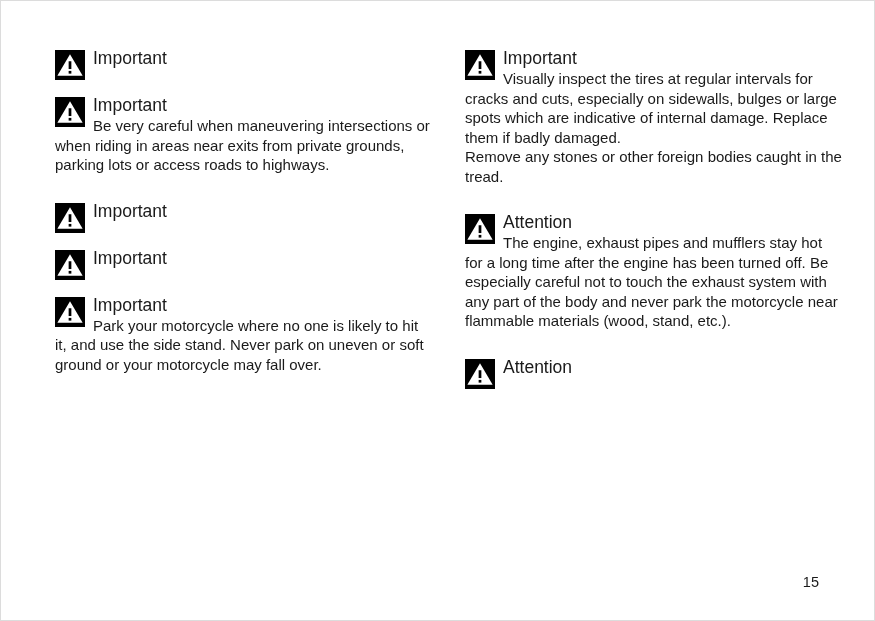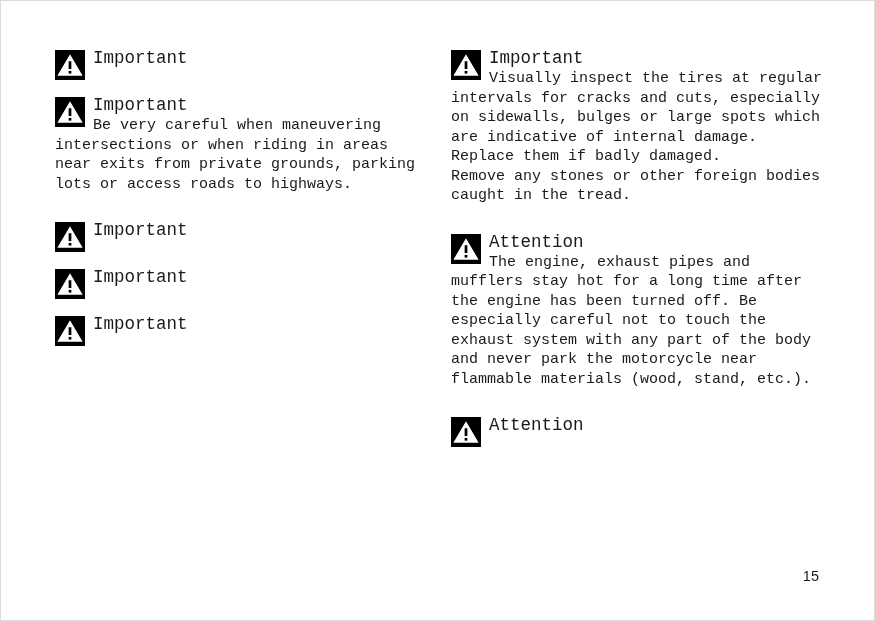--- a/index.html
+++ b/index.html
@@ -16,23 +16,22 @@
   }
   .page {
     position: absolute;
     inset: 0;
     box-sizing: border-box;
     border: 1px solid #dcdcdc;
     background: #ffffff;
   }
   .columns {
     display: flex;
-    gap: 18px;
+    gap: 32px;
     padding: 46px 30px 0 54px;
-    font-family: Liberation Mono, monospace;
   }
   .col {
     width: 378px;
     flex: 0 0 378px;
   }
   .notice {
     clear: both;
     margin-bottom: 25px;
   }
   .warn-icon {
@@ -55,21 +54,21 @@
   }
   .notice-body {
     font-size: 15px;
     line-height: 19.5px;
     color: #1a1a1a;
     white-space: pre-line;
   }
   .page-number {
     position: absolute;
     right: 55px;
-    bottom: 36px;
+    bottom: 30px;
     font-size: 14.5px;
     color: #1a1a1a;
   }
 </style>
 </head>
 <body>
 
 <div class="page">
   <div class="columns">
 
@@ -127,20 +126,21 @@
       <div class="notice">
         <span class="warn-icon">
           <svg viewBox="0 0 32 32">
               <rect width="32" height="32" fill="#000"></rect>
               <path d="M16 4.5 L29.5 27.5 H2.5 Z" fill="#fff"></path>
               <rect x="14.55" y="12" width="2.9" height="8.3" fill="#000"></rect>
               <rect x="14.55" y="22.3" width="2.9" height="2.9" fill="#000"></rect>
             </svg>
         </span>
         <div class="notice-heading">Important</div>
+        <div class="notice-body">Park your motorcycle where no one is likely to hit it, and use the side stand. Never park on uneven or soft ground or your motorcycle may fall over.</div>
       </div>
 
     </div>
 
     <div class="col">
 
       <div class="notice">
         <span class="warn-icon">
           <svg viewBox="0 0 32 32">
               <rect width="32" height="32" fill="#000"></rect>

